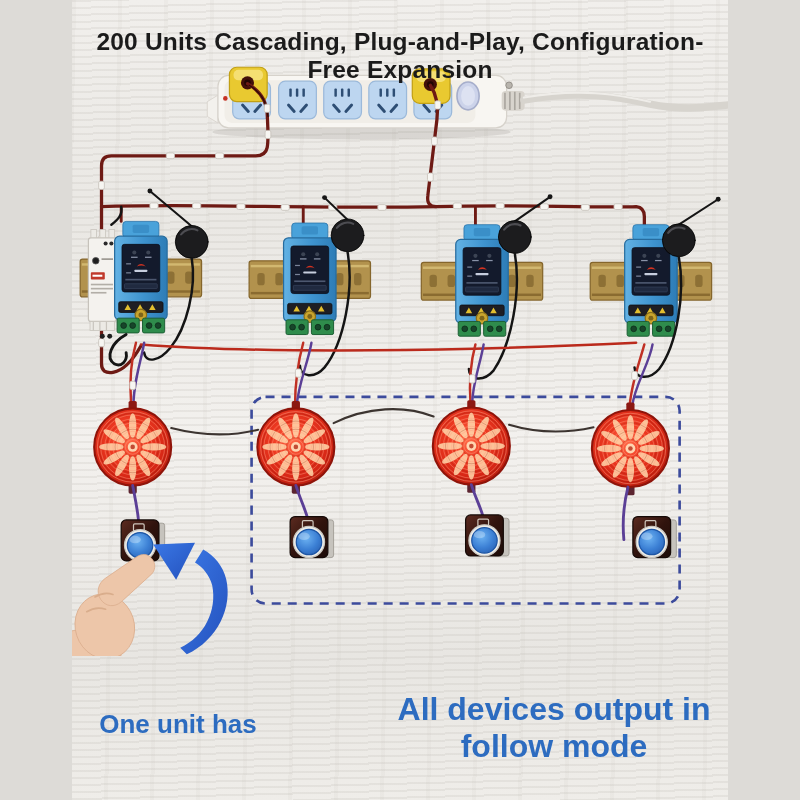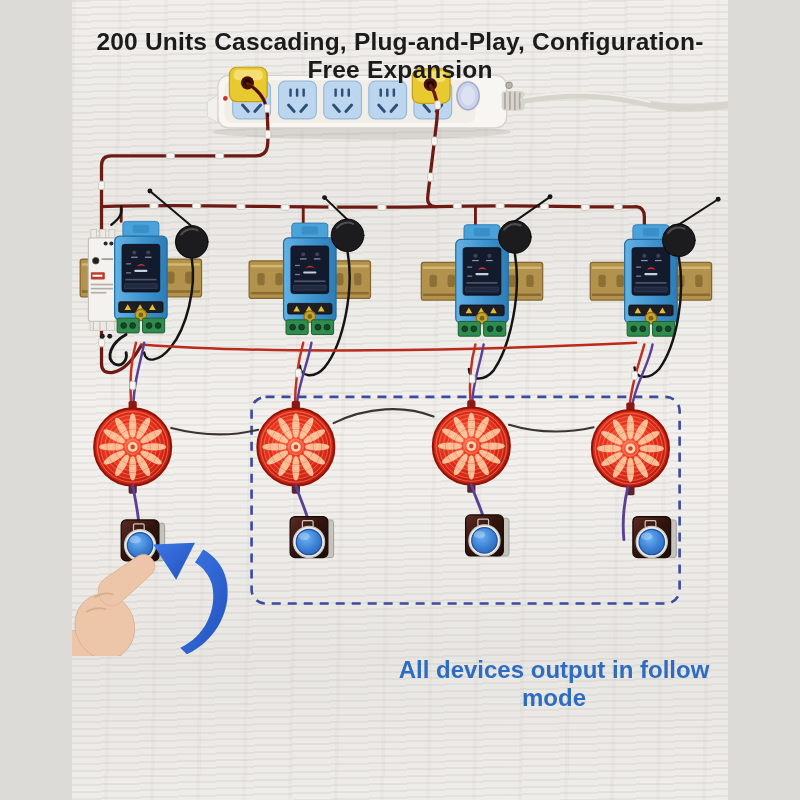--- a/index.html
+++ b/index.html
@@ -11,21 +11,21 @@
       repeating-linear-gradient(91deg, rgba(205,201,194,0.14) 0px, rgba(205,201,194,0.14) 4px, rgba(255,255,255,0) 4px, rgba(255,255,255,0) 46px),
       linear-gradient(180deg,#f1efec 0%,#eae8e4 28%,#f3f1ee 55%,#e8e6e2 82%,#efede9 100%);
   }
   svg.scene{position:absolute;inset:0;z-index:1;}
   .title{
     position:absolute;top:28px;left:0;width:100%;text-align:center;z-index:3;
     font-size:24.5px;font-weight:600;letter-spacing:0.2px;color:#1b1b1b;
   }
   .callout{position:absolute;z-index:3;color:#2d6cc0;font-weight:700;text-align:center;}
   .callout-input{left:6px;top:708px;width:200px;font-size:26px;line-height:1.28;}
-  .callout-follow{left:296px;top:656px;width:372px;font-size:24px;}
+  .callout-follow{left:296px;top:691px;width:372px;font-size:32px;}
 </style>
 </head>
 <body>
 
 <div class="stage">
 
   <div class="title">200 Units Cascading, Plug-and-Play, Configuration-Free Expansion</div>
 
   <svg class="scene" viewBox="0 0 800 800">
     <defs>
@@ -334,18 +334,18 @@
       <path d="M28,728 q11,-7 22,-3 M18,746 q11,-7 23,-3" stroke="#d9ad8c" stroke-width="2" fill="none" stroke-linecap="round"></path>
     </g>
 
     <g>
       <path d="M140,798 C178,780 196,740 188,706 C184,690 174,678 160,670 L150,686 C160,692 168,702 171,714 C177,744 162,776 132,790 Z" fill="url(#gArrow)"></path>
       <path d="M99,664 L150,662 L127,707 Z" fill="url(#gArrow)"></path>
     </g>
   </svg>
 
   <div class="callout callout-input">
-    <br>
+    <span>One unit has</span><br>
   </div>
 
   <div class="callout callout-follow">All devices output in follow mode</div>
 
 </div>
 
 </body></html>

